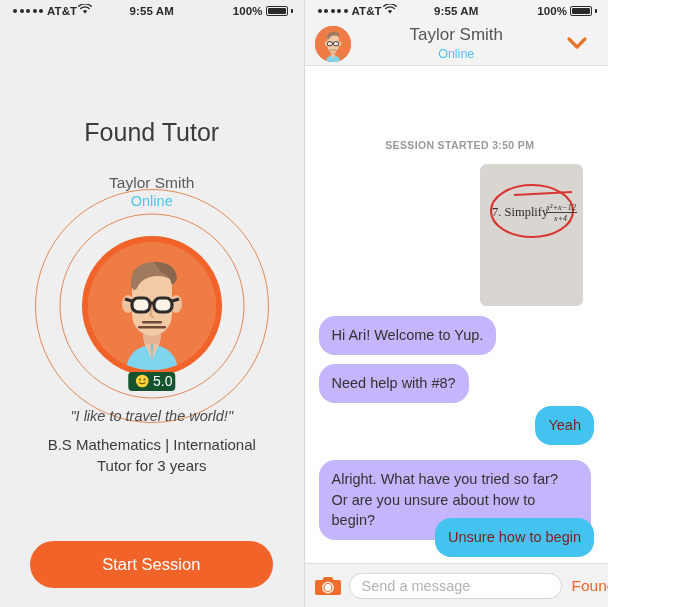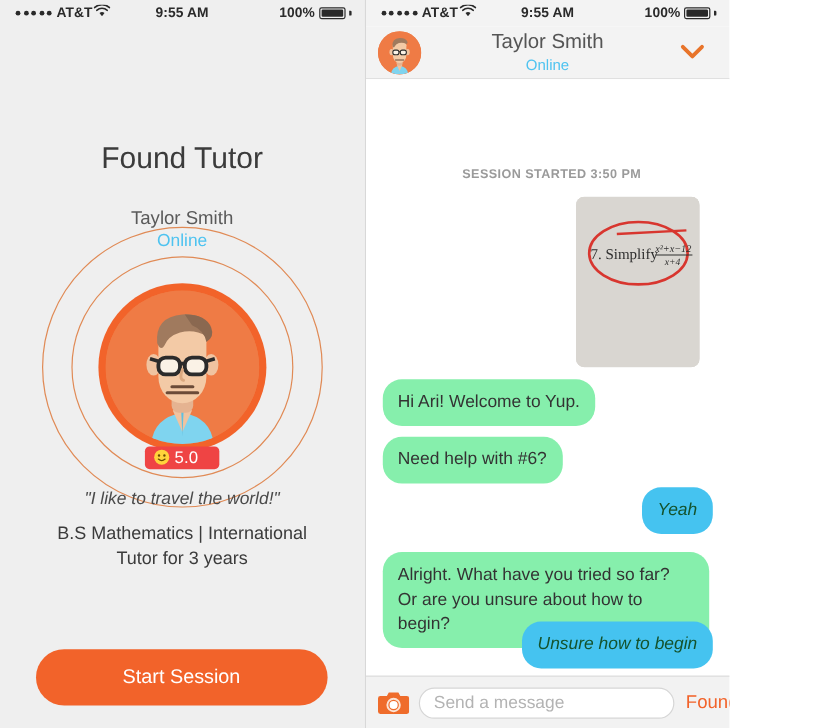--- a/index.html
+++ b/index.html
@@ -59,22 +59,22 @@
   .avatar-ring{
     position:absolute;inset:0;border-radius:50%;
     background:#f2632a;
   }
   .avatar-inner{
     position:absolute;left:6px;top:6px;right:6px;bottom:6px;
     border-radius:50%;overflow:hidden;background:#ef7b45;
   }
   .rating-badge{
     position:absolute;left:50%;top:372px;transform:translateX(-50%);
-    background:#ef4444;color:#fff;border-radius:4px;
-    padding:2px 18px 3px 7px;font-size:14px;
+    background:#14532d;color:#fff;border-radius:4px;
+    padding:2px 3px 3px 7px;font-size:14px;
     display:flex;align-items:center;gap:4px;line-height:1;
   }
   .smiley{width:14px;height:14px;display:block;}
   .quote{
     position:absolute;top:408px;left:0;right:0;text-align:center;
     font-size:14.5px;font-style:italic;color:#4a4a4a;
   }
   .creds{
     position:absolute;top:434px;left:30px;right:30px;text-align:center;
     font-size:15px;color:#3b3b3b;line-height:1.42;
@@ -107,22 +107,22 @@
     font-size:10.5px;font-weight:bold;color:#9a9a9a;letter-spacing:0.35px;
   }
   .photo-msg{
     position:absolute;right:25px;top:98px;width:103px;height:142px;
     border-radius:7px;overflow:hidden;background:#dcdad6;
   }
   .bubble{
     position:absolute;border-radius:16px;font-size:14.5px;line-height:1.42;
     padding:9px 13px;box-sizing:border-box;
   }
-  .bubble.them{background:#86efac;color:#333;left:14px;}
-  .bubble.me{background:#45c3f0;color:#14532d;right:14px;font-style:italic;}
+  .bubble.them{background:#c4b5fd;color:#333;left:14px;}
+  .bubble.me{background:#45c3f0;color:#7f1d1d;right:14px;}
 
   .b-hi{top:250px;}
   .b-need{top:298px;}
   .b-yeah{top:340px;}
   .b-alright{top:394px;right:auto;width:272px;}
   .b-unsure{top:452px;}
 
   
   .input-bar{
     position:absolute;left:0;right:0;bottom:0;height:44px;
@@ -293,21 +293,21 @@
           <ellipse cx="52" cy="47" rx="41" ry="26" fill="none" stroke="#d8362f" stroke-width="2.2"></ellipse>
           <path d="M34 31 L92 28" stroke="#d8362f" stroke-width="2" fill="none"></path>
           <text x="12" y="52" font-family="Liberation Serif, serif" font-size="12.5" fill="#2e2e2e">7. Simplify</text>
           <text x="66" y="46" font-family="Liberation Serif, serif" font-size="8.5" fill="#2e2e2e" font-style="italic">x²+x−12</text>
           <path d="M66 48.5 H97" stroke="#2e2e2e" stroke-width="0.9"></path>
           <text x="74" y="57" font-family="Liberation Serif, serif" font-size="8" fill="#2e2e2e" font-style="italic">x+4</text>
         </svg>
       </div>
 
       <div class="bubble them b-hi">Hi Ari! Welcome to Yup.</div>
-      <div class="bubble them b-need">Need help with #6?</div>
+      <div class="bubble them b-need">Need help with #8?</div>
       <div class="bubble me b-yeah">Yeah</div>
       <div class="bubble them b-alright">Alright. What have you tried so far? Or are you unsure about how to begin?</div>
       <div class="bubble me b-unsure">Unsure how to begin</div>
     </div>
 
     <div class="input-bar">
       <svg class="cam-icon" viewBox="0 0 26 22">
         <path d="M9 2 h8 l1.6 3 H24 a2 2 0 0 1 2 2 v11 a2 2 0 0 1 -2 2 H2 a2 2 0 0 1 -2 -2 V7 a2 2 0 0 1 2 -2 h5.4 z" fill="#ef6c2b" transform="translate(0,0)"></path>
         <circle cx="13" cy="12.5" r="5.2" fill="#ef6c2b" stroke="#fbe4d6" stroke-width="1.6"></circle>
         <circle cx="13" cy="12.5" r="3.4" fill="#ffffff"></circle>

